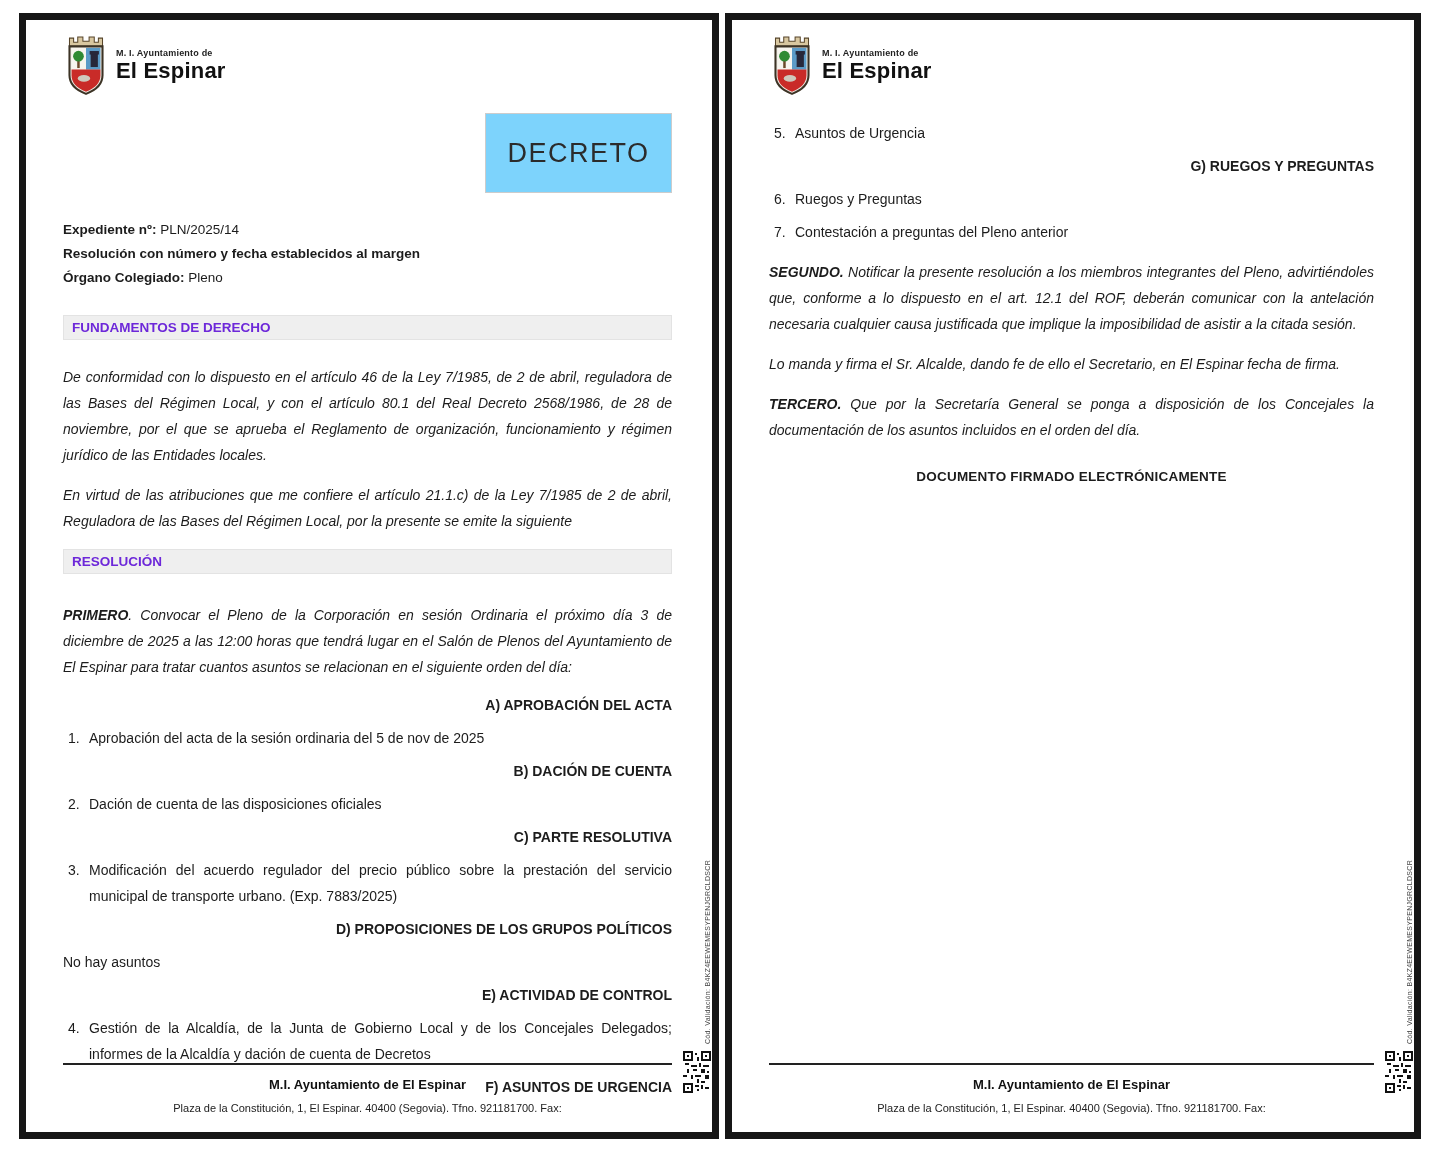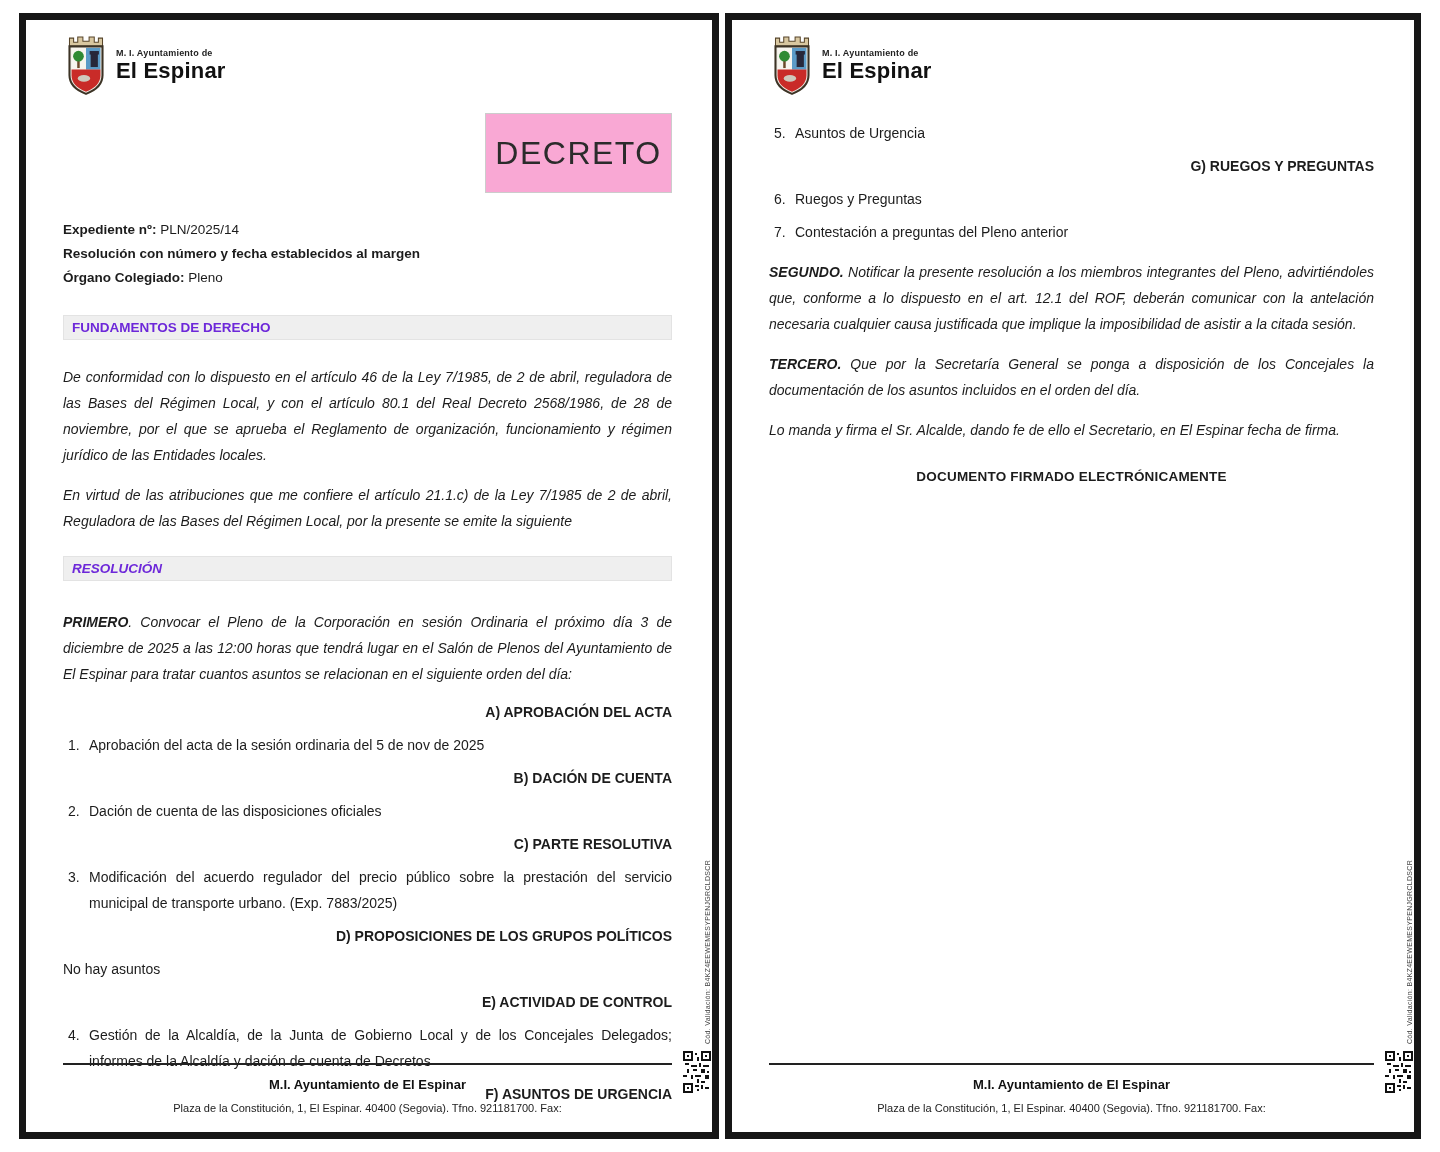--- a/index.html
+++ b/index.html
@@ -8,30 +8,30 @@
   .page-left{left:19px;width:700px;}
   .page-right{left:725px;width:696px;}
   .content{position:relative;padding:10px 40px 0 37px;height:100%;box-sizing:border-box;border-radius:20px;}
   
   .brand{display:flex;align-items:center;gap:7px;height:72px;}
   .brand svg{display:block;}
   .brand-text{display:flex;flex-direction:column;justify-content:center;}
   .brand-small{font-size:9px;font-weight:bold;color:#222;letter-spacing:.2px;}
   .brand-big{font-size:22px;font-weight:bold;color:#111;letter-spacing:.2px;}
   
-  .stamp{position:absolute;top:93px;right:40px;width:185px;height:78px;background:#f9a8d4;
+  .stamp{position:absolute;top:93px;right:40px;width:185px;height:78px;background:#7dd3fc;
     border:1px solid #cccccc;display:flex;align-items:center;justify-content:center;
-    font-size:32px;letter-spacing:1.5px;color:#2b2b2b;}
+    font-size:27px;letter-spacing:1.5px;color:#2b2b2b;}
   
   .meta{margin-top:116px;font-size:13.5px;line-height:24px;}
   .b{font-weight:bold;}
   
   .secbar{margin-top:25px;background:#efefef;border:1px solid #e3e3e3;font-weight:bold;
     font-size:13.5px;padding:4px 8px;color:#6d28d9;}
-  .secbar.res{margin-top:22px;font-style:italic;}
+  .secbar.res{margin-top:15px;}
   p.body{font-size:14px;line-height:26px;text-align:justify;margin:24px 0 0 0;font-style:italic;}
   p.body.mt14{margin-top:14px;}
   p.body.mt28{margin-top:28px;}
   
   .ag-h{font-weight:bold;font-size:14px;line-height:26px;margin:0 0 7px 0;text-align:right;}
   .ag-item{position:relative;padding-left:26px;font-size:14px;line-height:26px;
     text-align:justify;margin:0 0 7px 0;}
   .ag-item .num{position:absolute;left:5px;top:0;}
   .ag-plain{font-size:14px;line-height:26px;margin:0 0 7px 0;}
   .agenda{margin-top:12px;}
@@ -174,22 +174,22 @@
     </div>
 
     <div class="agenda agenda-top">
       <div class="ag-item"><span class="num">5.</span><span>Asuntos de Urgencia</span></div>
       <div class="ag-h">G) RUEGOS Y PREGUNTAS</div>
       <div class="ag-item"><span class="num">6.</span><span>Ruegos y Preguntas</span></div>
       <div class="ag-item"><span class="num">7.</span><span>Contestación a preguntas del Pleno anterior</span></div>
     </div>
 
     <p class="body mt14"><span class="b">SEGUNDO.</span><span> Notificar la presente resolución a los miembros integrantes del Pleno, advirtiéndoles que, conforme a lo dispuesto en el art. 12.1 del ROF, deberán comunicar con la antelación necesaria cualquier causa justificada que implique la imposibilidad de asistir a la citada sesión.</span></p>
+    <p class="body mt14" style="text-align:left;">Lo manda y firma el Sr. Alcalde, dando fe de ello el Secretario, en El Espinar fecha de firma.</p>
     <p class="body mt14"><span class="b">TERCERO.</span><span> Que por la Secretaría General se ponga a disposición de los Concejales la documentación de los asuntos incluidos en el orden del día.</span></p>
-    <p class="body mt14" style="text-align:left;">Lo manda y firma el Sr. Alcalde, dando fe de ello el Secretario, en El Espinar fecha de firma.</p>
 
     <div class="signed">DOCUMENTO FIRMADO ELECTRÓNICAMENTE</div>
 
     <div class="footer">
       <div class="footer-line"></div>
       <div class="footer-org">M.I. Ayuntamiento de El Espinar</div>
       <div class="footer-addr">Plaza de la Constitución, 1, El Espinar. 40400 (Segovia). Tfno. 921181700. Fax:</div>
     </div>
   </div>
 

